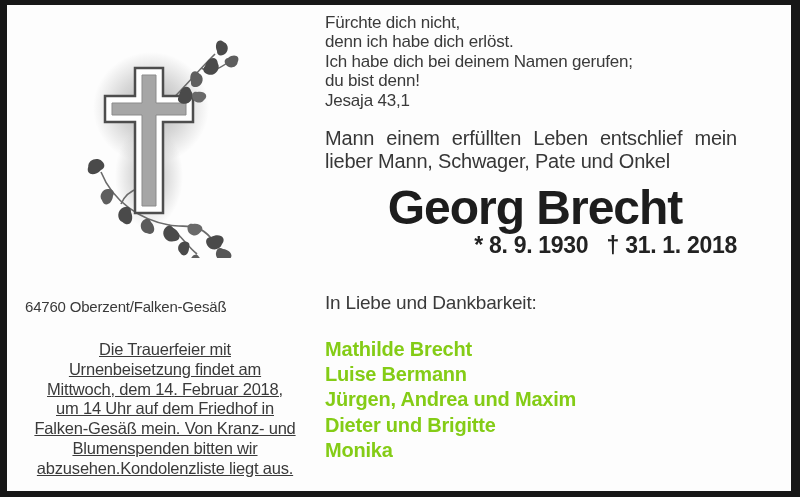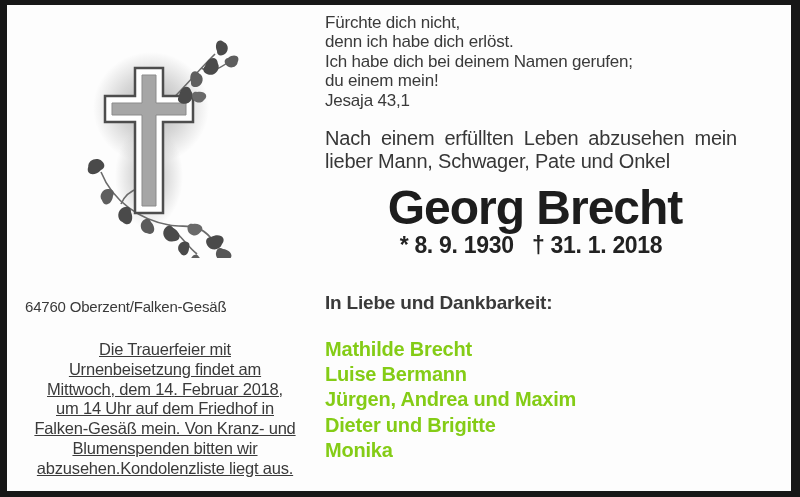--- a/index.html
+++ b/index.html
@@ -47,37 +47,36 @@
     left:325px;top:178px;width:412px;
     margin:4px;
     text-align:center;
     font-size:48px;line-height:52px;
     font-weight:bold;
     letter-spacing:-1px;
     color:var(--headline-ink);
   }
   .dates{
     left:325px;top:232px;width:412px;
-    text-align:center;
+    text-align:right;
     font-size:23px;line-height:26px;
     font-weight:bold;
     letter-spacing:-0.3px;
     color:#222;
     white-space:pre;
   }
   .location{
     left:25px;top:296px;width:280px;
     font-size:15px;line-height:22px;
     letter-spacing:-0.2px;
   }
   .closing{
     left:325px;top:292px;width:412px;
     font-size:19px;line-height:22px;
     letter-spacing:-0.2px;
-    font-weight:bold;
   }
   .funeral{
     left:25px;top:340px;width:280px;
     text-align:center;
     font-size:16.5px;line-height:19.8px;
     letter-spacing:-0.2px;
     text-decoration:underline;
   }
   .mourners{
     left:325px;top:337px;width:412px;
@@ -136,26 +135,26 @@
       <use href="#leaf" transform="translate(138,223) rotate(60) scale(0.9)" fill="#575757"></use>
       <use href="#leaf" transform="translate(104,221) rotate(140) scale(0.8)"></use>
       <use href="#leaf" transform="translate(114,231) rotate(95) scale(0.75)" fill="#5e5e5e"></use>
     </g>
   </svg>
 
   <div class="abs verse">
     <div>Fürchte dich nicht,</div>
     <div>denn ich habe dich erlöst.</div>
     <div>Ich habe dich bei deinem Namen gerufen;</div>
-    <div>du einem mein!</div>
+    <div>du bist denn!</div>
     <div>Jesaja 43,1</div>
   </div>
 
   <div class="abs intro">
-    <div class="first">Nach einem erfüllten Leben abzusehen mein</div>
+    <div class="first">Mann einem erfüllten Leben entschlief mein</div>
     <div>lieber Mann, Schwager, Pate und Onkel</div>
   </div>
 
   <h1 class="abs deceased-name">Georg Brecht</h1>
   <div class="abs dates">* 8. 9. 1930   † 31. 1. 2018</div>
 
   <div class="abs location">64760 Oberzent/Falken-Gesäß</div>
   <div class="abs funeral">
     <div>Die Trauerfeier mit</div>
     <div>Urnenbeisetzung findet am</div>

